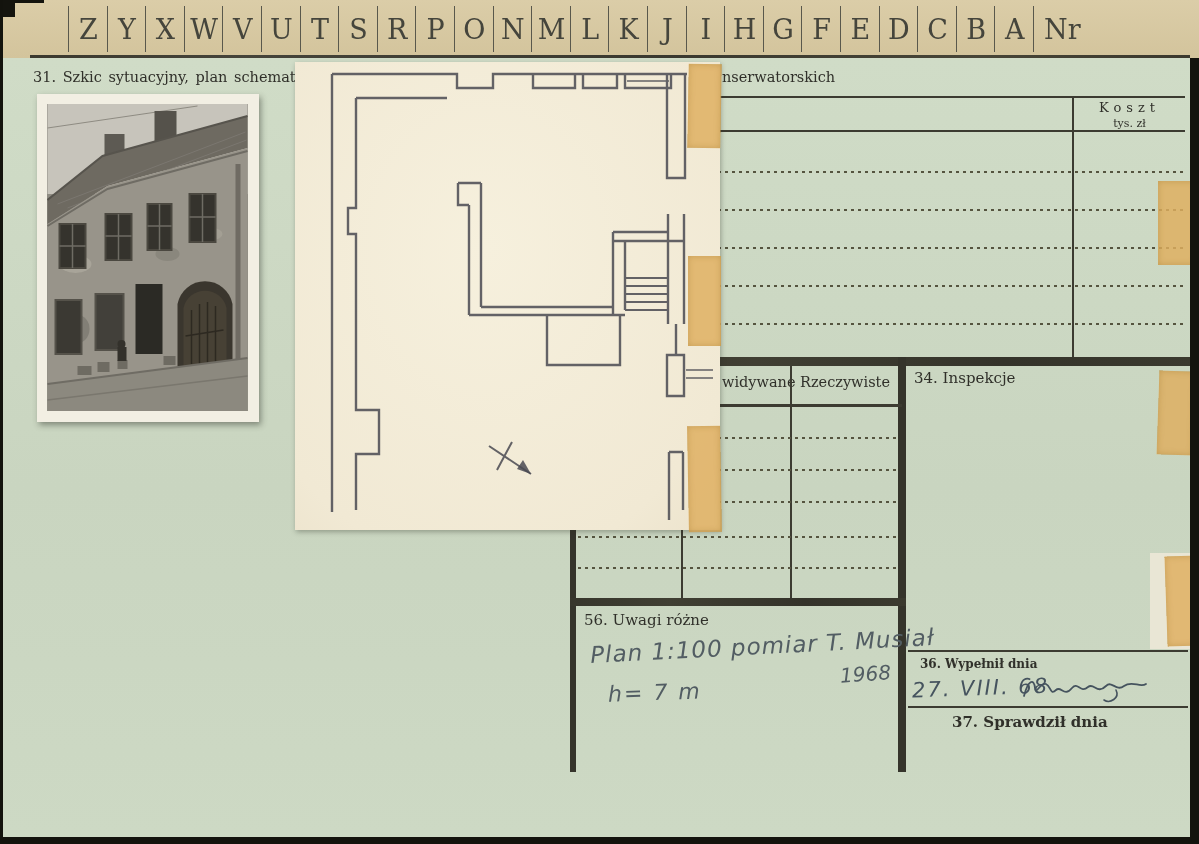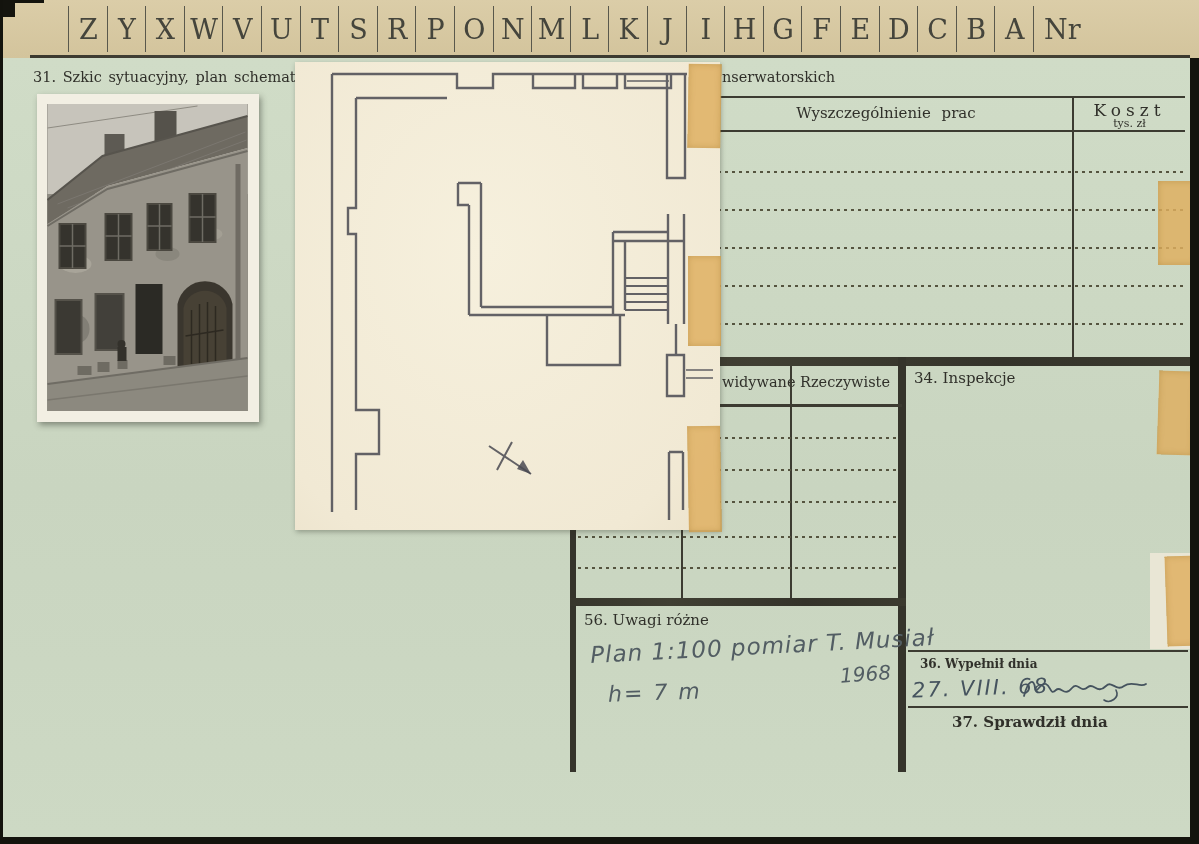--- a/index.html
+++ b/index.html
@@ -78,22 +78,21 @@
   <div class="abs" id="top-dark-sliver"></div>
   <div class="abs rule-heavy" style="left:30px;top:55px;width:1160px;height:7px;"></div>
 
   <div id="card" class="abs"></div>
 
   <div class="abs lbl" style="left:33px;top:69px;font-size:14.5px;word-spacing:2px;">31. Szkic sytuacyjny, plan schematyczn</div>
 
   <div class="abs lbl" style="left:722px;top:69px;font-size:14.5px;">nserwatorskich</div>
 
   <div class="abs line-solid" style="left:575px;top:96px;width:610px;height:2px;"></div>
-  <div class="abs lbl" style="left:700px;top:104px;width:372px;text-align:center;font-size:15px;word-spacing:6px;">Wyszczególnienie prac</div>
-  <div class="abs lbl" style="left:1074px;top:100px;width:111px;text-align:center;font-size:17px;letter-spacing:5px;">Koszt</div>
+  <div class="abs lbl" style="left:1074px;top:100px;width:111px;text-align:center;font-size:13px;letter-spacing:5px;">Koszt</div>
   <div class="abs lbl" style="left:1074px;top:117px;width:111px;text-align:center;font-size:11px;">tys. zł</div>
   <div class="abs line-solid" style="left:575px;top:130px;width:610px;height:2px;"></div>
   <div class="abs line-solid" style="left:1072px;top:96px;width:2px;height:263px;"></div>
   <div class="abs line-dotted" style="left:578px;top:171px;width:605px;"></div>
   <div class="abs line-dotted" style="left:578px;top:209px;width:605px;"></div>
   <div class="abs line-dotted" style="left:578px;top:247px;width:605px;"></div>
   <div class="abs line-dotted" style="left:578px;top:285px;width:605px;"></div>
   <div class="abs line-dotted" style="left:578px;top:323px;width:605px;"></div>
   <div class="abs band-thick" style="left:570px;top:357px;width:620px;height:9px;"></div>
 

